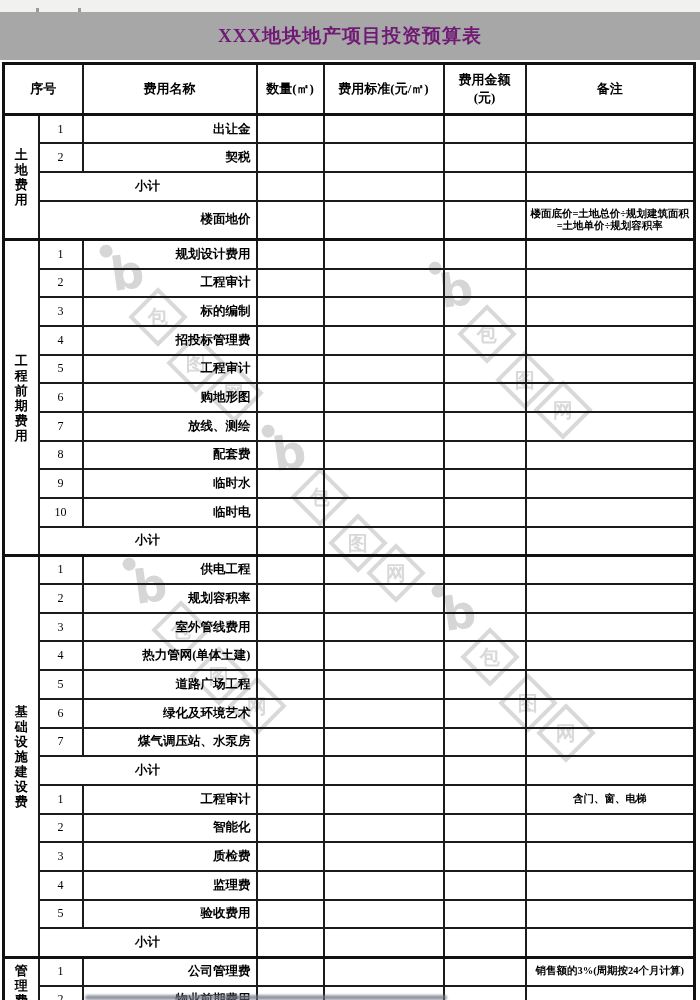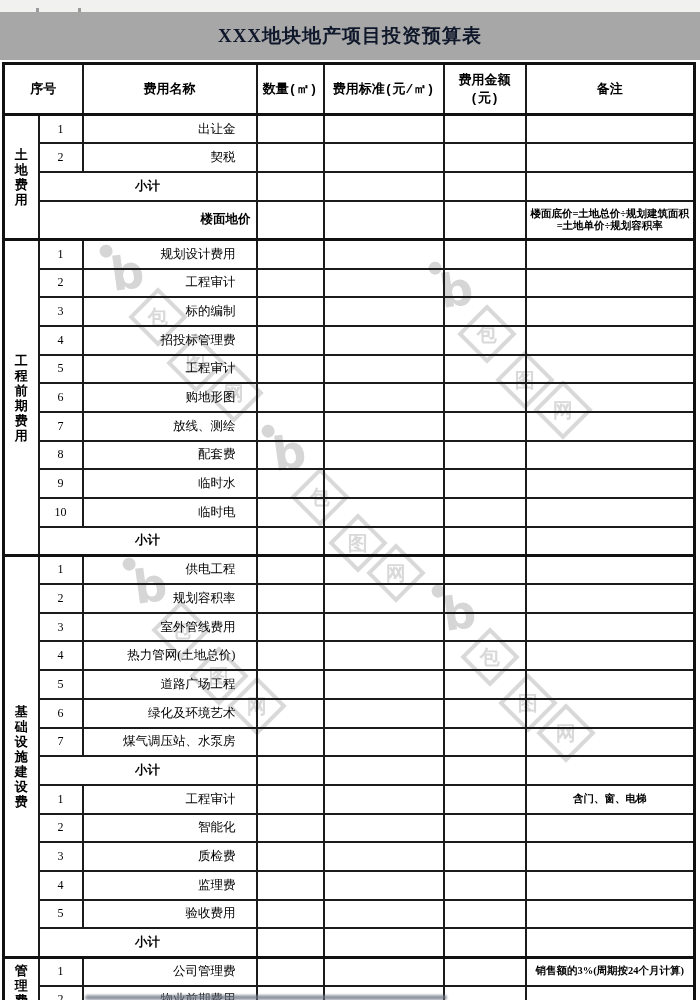--- a/index.html
+++ b/index.html
@@ -14,21 +14,21 @@
   .border-stub{position:absolute;width:3px;height:5px;background:#9b9b9b;top:8px;}
   .stub-a{left:36px;}
   .stub-b{left:78px;}
 
   
   .title-bar{
     position:absolute;left:0;top:12px;width:700px;height:48px;
     background:#a7a7a7;display:flex;align-items:center;justify-content:center;
   }
   .title-text{
-    font-size:19px;font-weight:bold;color:#0f172a;letter-spacing:1px;
+    font-size:19px;font-weight:bold;color:#701a75;letter-spacing:1px;
     font-family:"Liberation Serif", serif;
   }
 
   
   .wm-layer{position:absolute;left:0;top:0;width:700px;height:1000px;z-index:1;}
   .wm-tile{position:absolute;}
   .wm-logo{
     position:absolute;left:0;top:0;width:52px;height:56px;
     color:#d6d6d6;font-family:"DejaVu Sans", sans-serif;
     font-weight:bold;font-size:46px;line-height:46px;transform:rotate(-8deg);
@@ -52,32 +52,32 @@
   .sheet{position:absolute;left:2px;top:62px;z-index:2;}
   table{
     border-collapse:collapse;table-layout:fixed;width:694px;
     background:transparent;
   }
   th,td{
     border:2px solid #1b1b1b;padding:0 4px;overflow:hidden;
     background:transparent;
   }
   table{border:3px solid #111;}
-  thead tr{height:51px;font-family:Liberation Mono, monospace;}
+  thead tr{height:51px;}
   thead th{
     border-bottom:3px solid #111;font-size:13px;font-weight:bold;text-align:center;
   }
   tr.data-row{height:28.7px;}
   tr.section-start td{border-top:3px solid #111;}
   .group-cell{
     text-align:center;vertical-align:middle;font-weight:bold;
     font-size:13px;line-height:15px;padding:0;white-space:pre-line;
   }
   .no-cell{text-align:center;font-size:12px;}
-  .name-cell{text-align:right;font-size:12.5px;font-weight:400;padding-right:20px;}
+  .name-cell{text-align:right;font-size:12.5px;font-weight:700;padding-right:5px;}
   .subtotal-cell{text-align:center;font-size:12.5px;font-weight:600;margin-top:36px;}
   .merged-name-cell{text-align:right;font-size:12.5px;font-weight:600;padding-right:5px;}
   .remark-cell{
     text-align:center;font-size:10.5px;line-height:1.18;padding:6px 3px;font-weight:600;
   }
   .value-cell{font-size:12px;}
 
   
   .bottom-smudge{
     position:absolute;left:85px;top:995px;width:362px;height:5px;z-index:3;
@@ -348,21 +348,21 @@
         <tr class="data-row">
           <td class="no-cell">3</td>
           <td class="name-cell">室外管线费用</td>
           <td class="value-cell"></td>
           <td class="value-cell"></td>
           <td class="value-cell"></td>
           <td class="remark-cell"></td>
         </tr>
         <tr class="data-row">
           <td class="no-cell">4</td>
-          <td class="name-cell">热力管网(土地总价)</td>
+          <td class="name-cell">热力管网(单体土建)</td>
           <td class="value-cell"></td>
           <td class="value-cell"></td>
           <td class="value-cell"></td>
           <td class="remark-cell"></td>
         </tr>
         <tr class="data-row">
           <td class="no-cell">5</td>
           <td class="name-cell">道路广场工程</td>
           <td class="value-cell"></td>
           <td class="value-cell"></td>

